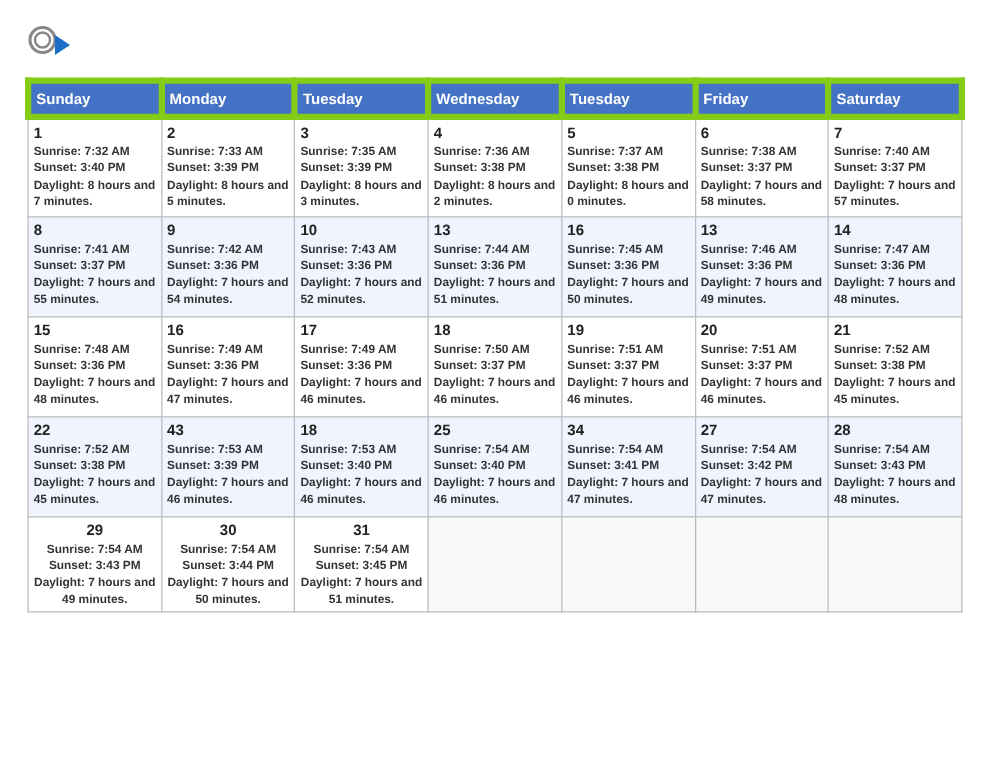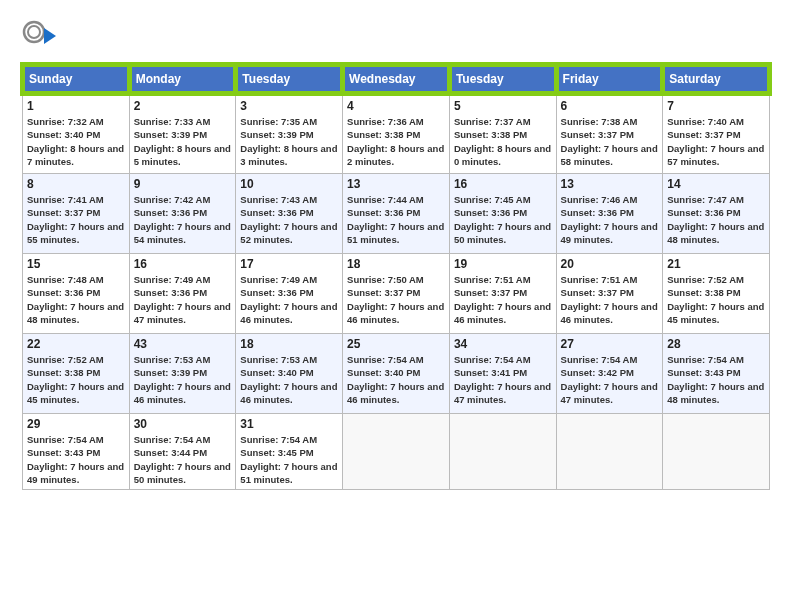--- a/index.html
+++ b/index.html
@@ -79,20 +79,21 @@
       font-size: 9.5px;
       color: #333;
       line-height: 1.4;
       font-weight: bold;
     }
     .empty-cell {
       background: #f8f8f8 !important;
     }
     .last-row td {
       height: 68px;
+      text-align: center;
     }
   </style>
 </head>
 <body>
 
 <div class="page">
   <div class="header-area">
     <div class="logo">
       <div style="display:flex;align-items:center;gap:4px;">
         <svg width="36" height="36" viewBox="0 0 36 36">

